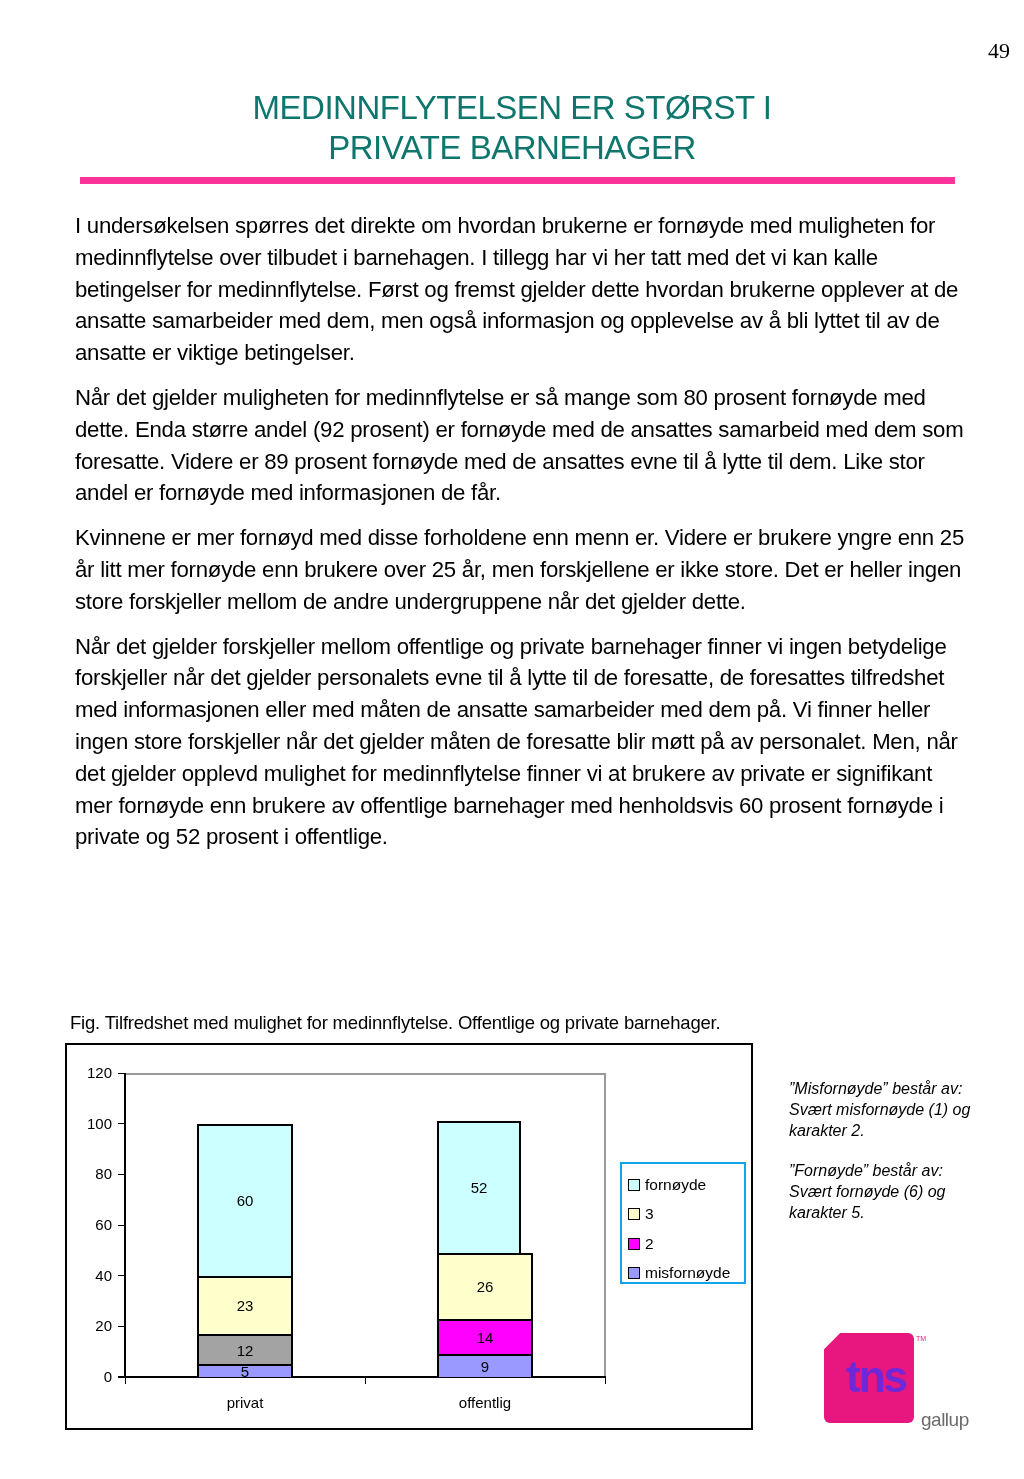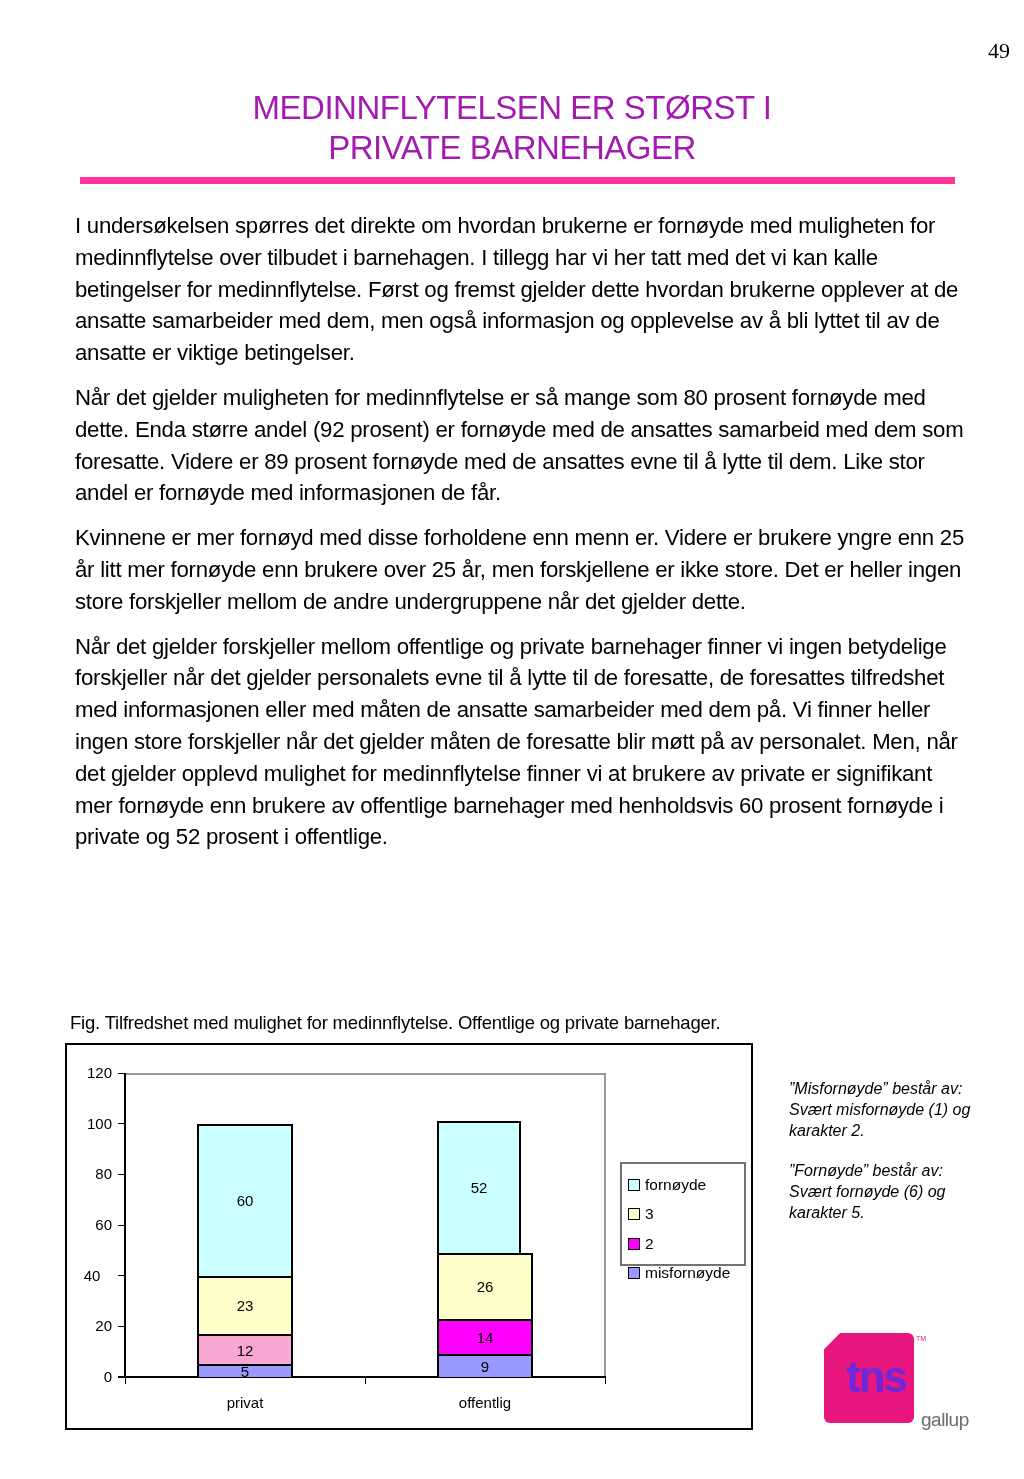--- a/index.html
+++ b/index.html
@@ -1,21 +1,21 @@
 <!DOCTYPE html>
 <html><head>
 <meta charset="utf-8">
 <style>
   html, body { margin: 0; padding: 0; background: #ffffff; }
   body { width: 1024px; height: 1479px; position: relative; overflow: hidden;
          font-family: "Liberation Sans", sans-serif; color: #000; }
   .page-number { position: absolute; right: 14px; top: 38px; font-family: "Liberation Serif", serif;
                  font-size: 22px; color: #000; }
   .title { position: absolute; left: 0; width: 1024px; top: 88px; text-align: center;
-           color: #a21caf; font-size: 33px; line-height: 40px; letter-spacing: -0.5px; }
+           color: #0f766e; font-size: 33px; line-height: 40px; letter-spacing: -0.5px; }
   .title-rule { position: absolute; left: 80px; width: 875px; top: 177px; height: 7px; background: #ff3399; }
   .body-text { position: absolute; left: 75px; width: 890px; top: 210px; font-size: 22.2px;
                line-height: 31.8px; letter-spacing: -0.25px; }
   .body-text p { margin: 0 0 13px 0; }
   .caption { position: absolute; left: 70px; top: 1012px; font-size: 18.5px; letter-spacing: -0.2px; }
 
   .chart-frame { position: absolute; left: 65px; top: 1043px; width: 688px; height: 387px;
                  border: 2px solid #000; box-sizing: border-box; background: #fff; }
   .plot-area { position: absolute; left: 125px; top: 1073px; width: 481px; height: 303px;
                border-top: 2px solid #9a9a9a; border-right: 2px solid #9a9a9a; box-sizing: border-box; }
@@ -23,22 +23,22 @@
   .x-axis-line { position: absolute; left: 118px; top: 1376px; width: 488px; height: 2px; background: #000; }
   .y-tick { position: absolute; left: 118px; width: 7px; height: 1px; background: #000; }
   .y-label { position: absolute; width: 40px; left: 72px; text-align: right; font-size: 15px; line-height: 16px; }
   .x-tick { position: absolute; top: 1376px; width: 1px; height: 8px; background: #000; }
   .x-label { position: absolute; top: 1394px; width: 120px; text-align: center; font-size: 15px; }
 
   .seg { position: absolute; box-sizing: border-box; border: 2px solid #000; border-bottom-width: 0;
          display: flex; align-items: center; justify-content: center; font-size: 15px; }
   .seg-label { line-height: 15px; }
 
-  .legend { position: absolute; left: 620px; top: 1162px; width: 126px; height: 104px;
-            border: 2px solid #737373; box-sizing: border-box; background: #fff; padding: 6px 0 0 6px; }
+  .legend { position: absolute; left: 620px; top: 1162px; width: 126px; height: 122px;
+            border: 2px solid #0ea5e9; box-sizing: border-box; background: #fff; padding: 6px 0 0 6px; }
   .legend-item { display: flex; align-items: center; height: 29.5px; font-size: 15.5px; }
   .legend-swatch { width: 10px; height: 10px; border: 1px solid #000; margin-right: 5px; flex-shrink: 0; }
 
   .note { position: absolute; left: 789px; width: 230px; font-size: 16px; font-style: italic;
           line-height: 21px; }
   .note p { margin: 0; }
 
   .logo { position: absolute; left: 824px; top: 1333px; width: 175px; height: 70px; }
   .logo-square { position: absolute; left: 0; top: 0; width: 90px; height: 90px; background: #e8167f;
                  border-radius: 6px; clip-path: polygon(18% 0, 100% 0, 100% 100%, 0 100%, 0 18%); }
@@ -71,37 +71,37 @@
 <div class="chart-frame"></div>
 <div id="chart-layer">
     <div class="plot-area"></div>
     <div class="y-axis-line"></div>
     <div class="x-axis-line"></div>
     <div class="y-tick" style="top: 1376.5px;"></div>
     <div class="y-label" style="top: 1369px;">0</div>
     <div class="y-tick" style="top: 1325.83px;"></div>
     <div class="y-label" style="top: 1318.33px;">20</div>
     <div class="y-tick" style="top: 1275.17px;"></div>
-    <div class="y-label" style="top: 1267.67px; text-align: center;">40</div>
+    <div class="y-label" style="top: 1267.67px;">40</div>
     <div class="y-tick" style="top: 1224.5px;"></div>
     <div class="y-label" style="top: 1217px;">60</div>
     <div class="y-tick" style="top: 1173.83px;"></div>
     <div class="y-label" style="top: 1166.33px;">80</div>
     <div class="y-tick" style="top: 1123.17px;"></div>
     <div class="y-label" style="top: 1115.67px;">100</div>
     <div class="y-tick" style="top: 1072.5px;"></div>
     <div class="y-label" style="top: 1065px;">120</div>
     <div class="x-tick" style="left: 125px;"></div>
     <div class="x-tick" style="left: 365px;"></div>
     <div class="x-tick" style="left: 605px;"></div>
     <div class="x-label" style="left: 185px;">privat</div>
     <div class="seg" style="left: 197px; top: 1364.33px; width: 96px; height: 12.6667px; background: rgb(153, 153, 255);">
       <span class="seg-label">5</span>
     </div>
-    <div class="seg" style="left: 197px; top: 1333.93px; width: 96px; height: 30.4px; background: #f9a8d4;">
+    <div class="seg" style="left: 197px; top: 1333.93px; width: 96px; height: 30.4px; background: #a3a3a3;">
       <span class="seg-label">12</span>
     </div>
     <div class="seg" style="left: 197px; top: 1275.67px; width: 96px; height: 58.2667px; background: rgb(255, 255, 204);">
       <span class="seg-label">23</span>
     </div>
     <div class="seg" style="left: 197px; top: 1123.67px; width: 96px; height: 152px; background: rgb(204, 255, 255);">
       <span class="seg-label">60</span>
     </div>
     <div class="x-label" style="left: 425px;">offentlig</div>
     <div class="seg" style="left: 437px; top: 1354.2px; width: 96px; height: 22.8px; background: rgb(153, 153, 255);">

